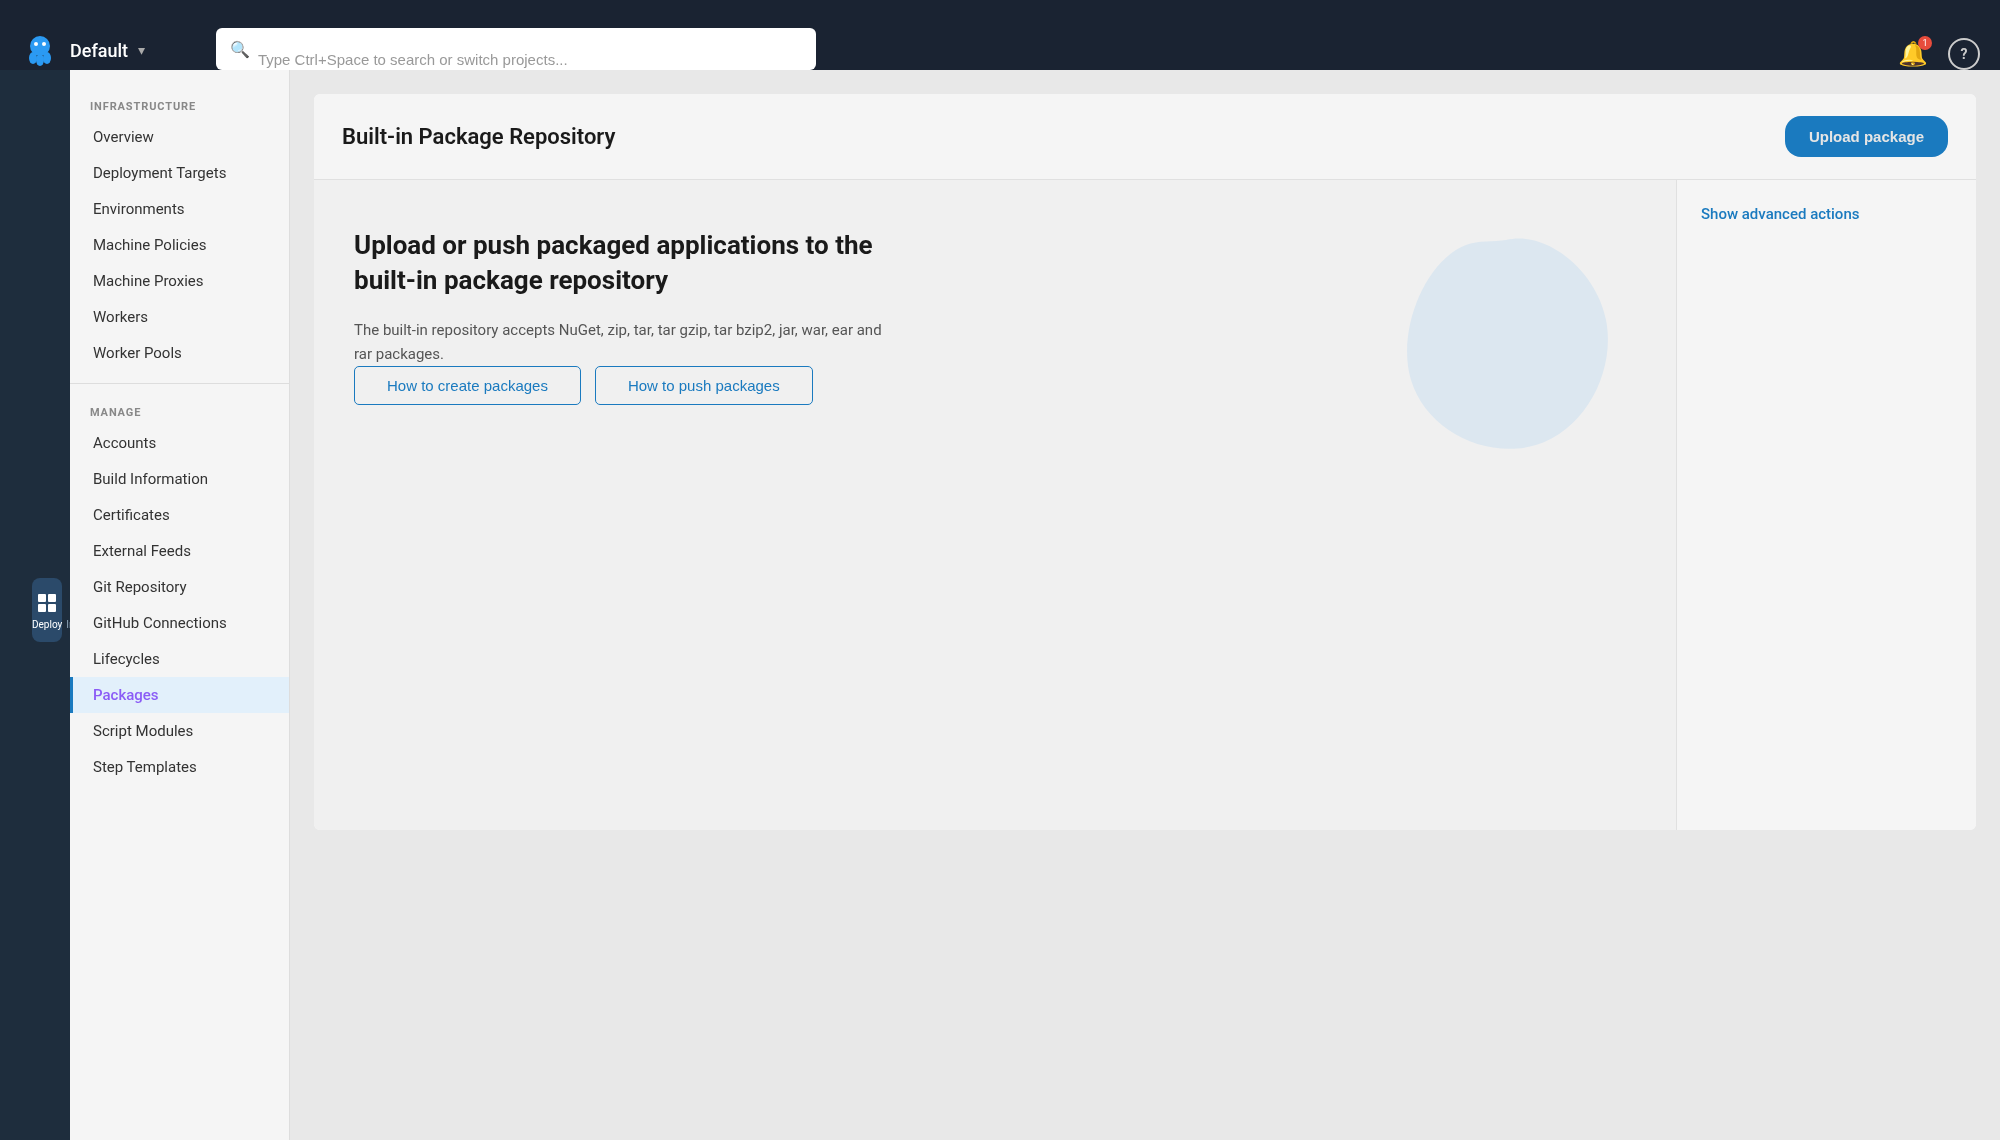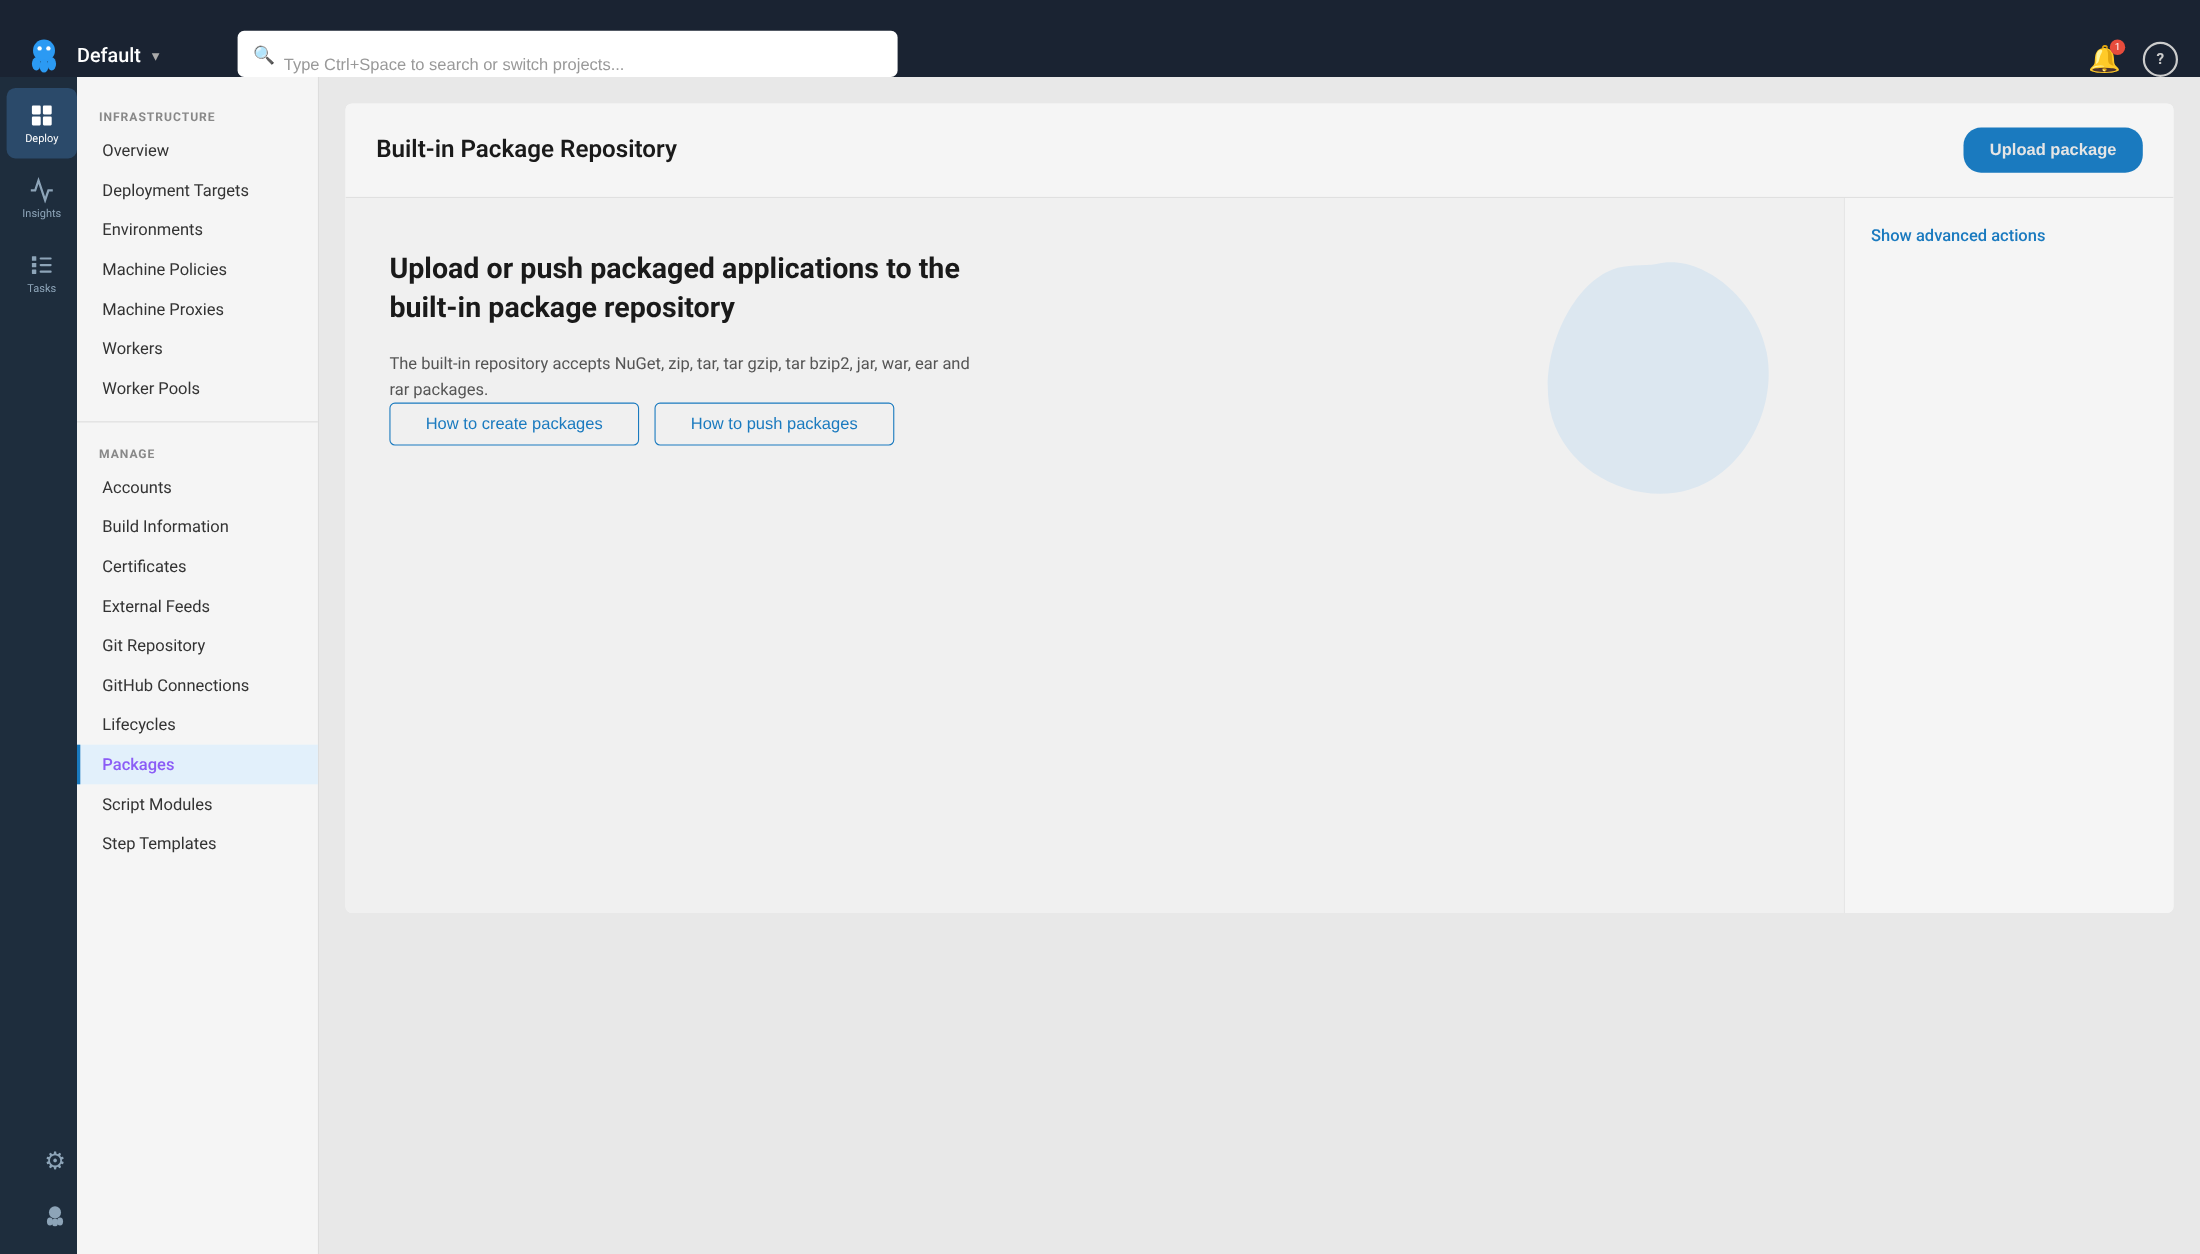--- a/index.html
+++ b/index.html
@@ -98,22 +98,22 @@
       display: flex;
       flex: 1;
       overflow: hidden;
     }
 
     
     .left-rail {
       width: 70px;
       background: #1e2d3d;
       display: flex;
-      flex-direction: column;
-      align-items: flex-end;
+      flex-direction: row;
+      align-items: center;
       padding-top: 10px;
       gap: 4px;
       flex-shrink: 0;
       padding-left: 32px;
     }
     .rail-item {
       display: flex;
       flex-direction: column;
       align-items: center;
       justify-content: center;

